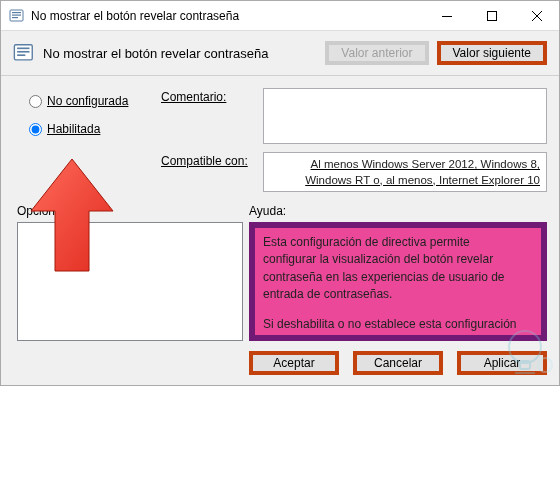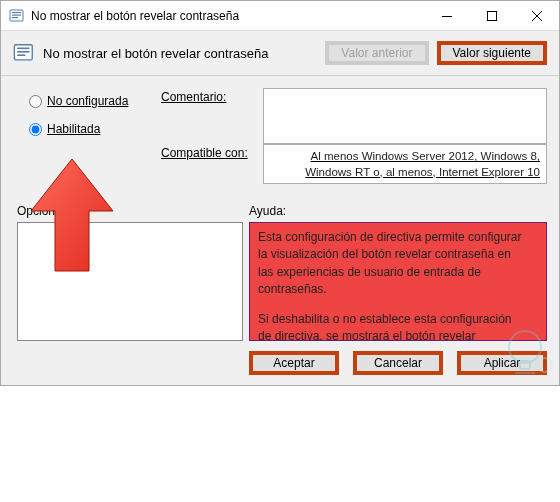--- a/index.html
+++ b/index.html
@@ -14,30 +14,30 @@
   .headerrow .htitle { flex:1; font-size:13px; }
   .btn { background:#e1e1e1; border:4px solid #c2410c; padding:3px 12px; min-width:90px; height:24px; display:inline-flex; align-items:center; justify-content:center; cursor:default; }
   .btn.disabled { color:#a0a0a0; border-color:#ccc; }
   .hr { height:1px; background:#d0d0d0; margin:0 0 6px 0; }
   .config-area { display:flex; padding: 6px 12px 6px 28px; min-height:120px; gap:12px;text-decoration:underline;}
   .radios { width:120px; padding-top:6px; display:flex; flex-direction:column; gap:14px; }
   .radio { display:flex; align-items:center; gap:5px; }
   .radio input { margin:0; }
   .radio .rlabel { }
   .radio .rlabel.sel { text-decoration: underline dotted; }
-  .rightcol { flex:1; display:flex; flex-direction:column; gap:0; }
+  .rightcol { flex:1; display:flex; flex-direction:column; gap:8px; }
   .fieldrow { display:flex; gap:6px; }
   .fieldlabel { width:96px; padding-top:2px; }
   .textarea { flex:1; background:#fff; border:1px solid #abadb3; height:56px; padding:4px; overflow:auto; }
   .compatbox { flex:1; background:#fff; border:1px solid #abadb3; height:40px; padding:4px 6px; font-size:11.5px; line-height:1.35; color:#222;text-align:right; }
   .labelsrow { display:flex; padding: 2px 12px 4px 16px; }
   .labelsrow .labL { width: 232px; }
   .lower { display:flex; padding: 0 12px 0 16px; gap:6px; flex:1; min-height:0; }
   .optionsbox { width:226px; background:#fff; border:1px solid #828790; }
-  .helpbox { flex:1; background:#ef4444; border:1px solid #701a75; padding:6px 22px 6px 8px; overflow-y:scroll; font-size:12px; line-height:1.45; color:#222; position:relative;}
+  .helpbox { flex:1; background:#ec4899; border:6px solid #701a75; padding:6px 22px 6px 8px; overflow-y:scroll; font-size:12px; line-height:1.45; color:#222; position:relative;}
   .helpbox p { margin:0 0 12px 0; }
   .footer { display:flex; justify-content:flex-end; gap:14px; padding:10px 12px; }
   
   .arrow { position:absolute; left:26px; top:156px; width:90px; height:118px; pointer-events:none; }
   
   .bulb { position:absolute; right:4px; bottom:2px; opacity:.35; pointer-events:none; }
 
   
   .helpbox::-webkit-scrollbar { width:17px; }
   .helpbox::-webkit-scrollbar-track { background:#f0f0f0; }

